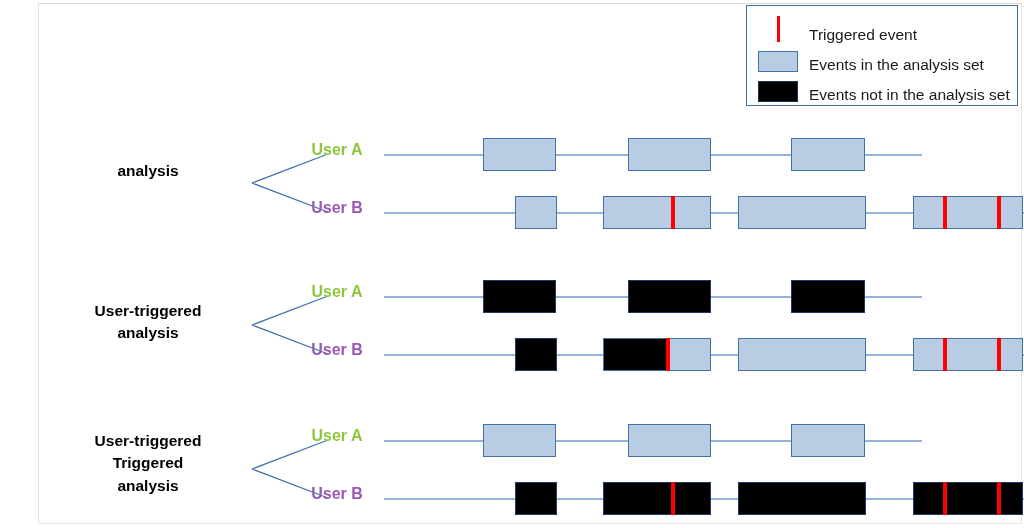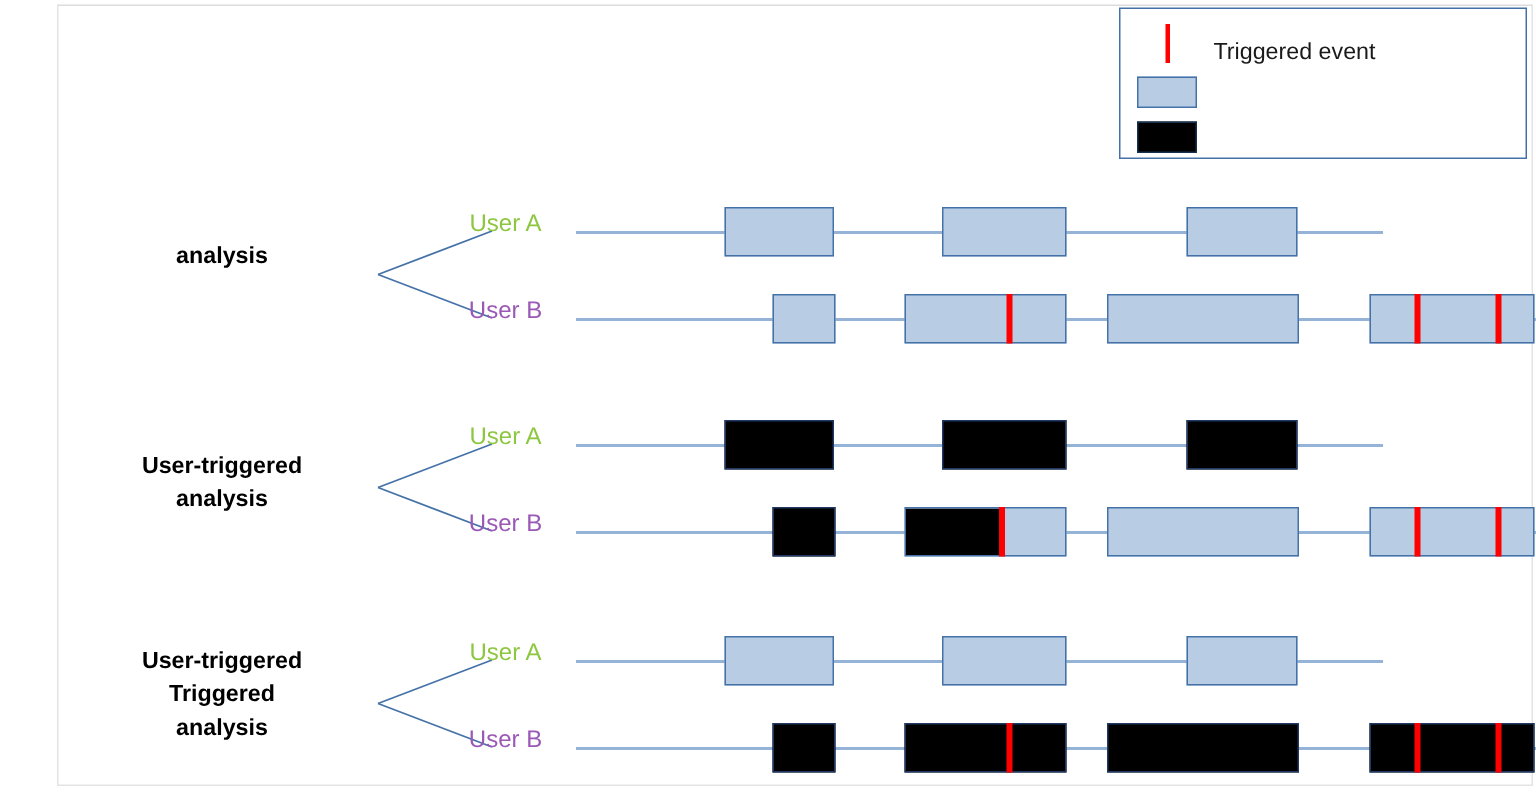--- a/index.html
+++ b/index.html
@@ -116,20 +116,21 @@
     width: 90px;
     height: 125px;
   }
 
   
   .row {
     position: absolute;
     left: 0;
     width: 808px;
     height: 56px;
+    font-weight: bold;
   }
   .row-a { top: 0px; }
   .row-b { top: 58px; }
 
   .user-label {
     position: absolute;
     left: 256px;
     top: 16px;
     width: 86px;
     text-align: center;
@@ -191,26 +192,28 @@
       <span class="legend-key">
         <span class="key-line"></span>
       </span>
       <span class="legend-label">Triggered event</span>
     </div>
 
     <div class="legend-row">
       <span class="legend-key">
         <span class="key-box blue"></span>
       </span>
+      <span class="legend-label">Events in the analysis set</span>
     </div>
 
     <div class="legend-row">
       <span class="legend-key">
         <span class="key-box black"></span>
       </span>
+      <span class="legend-label">Events not in the analysis set</span>
     </div>
 
   </div>
 
   <div id="group-0" class="group">
       <div class="group-title">
         <div>analysis</div>
       </div>
       <svg class="branch-svg" viewBox="0 0 90 125">
         <line x1="4" y1="57" x2="80" y2="28" stroke="#4472a8" stroke-width="1.2"></line>

